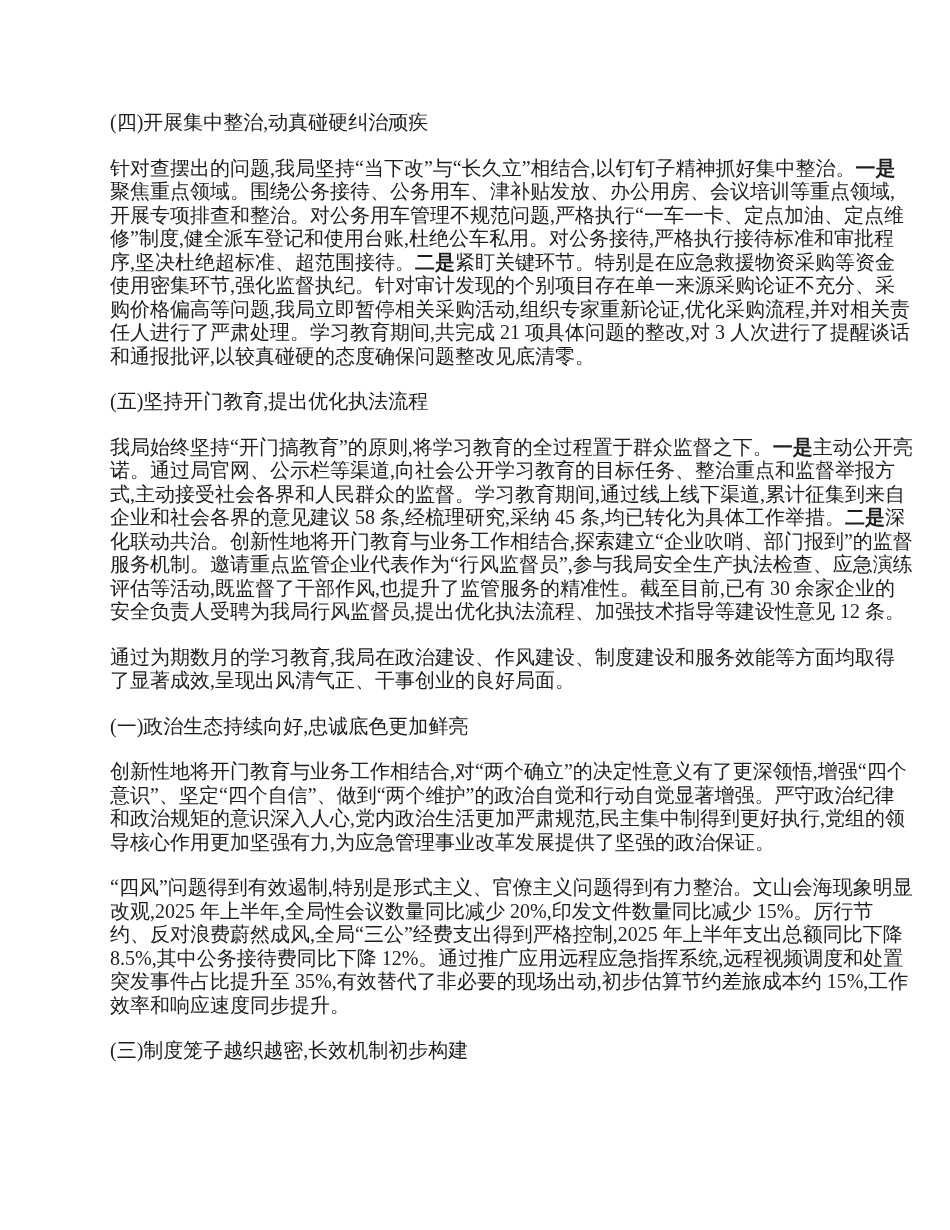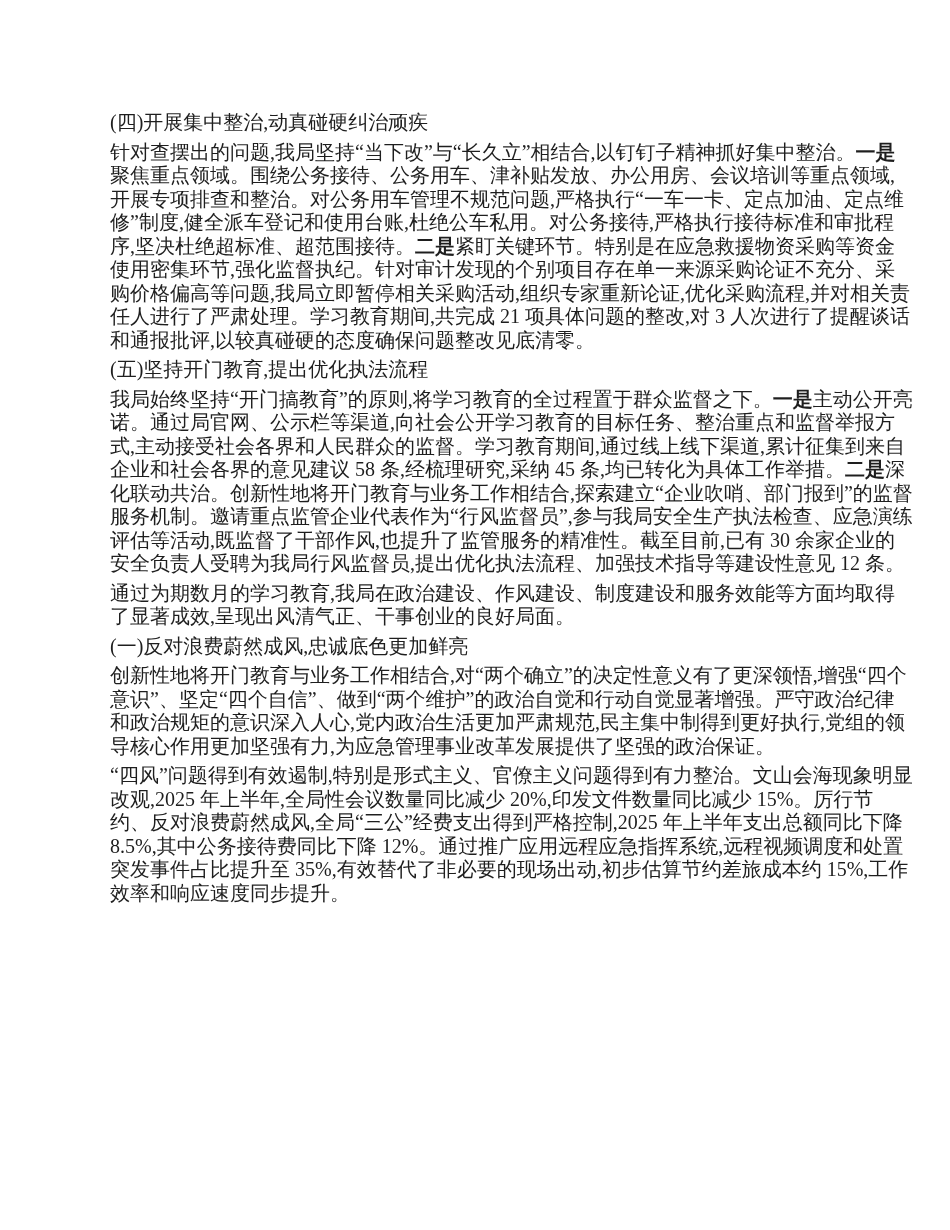--- a/index.html
+++ b/index.html
@@ -17,31 +17,32 @@
   .doc {
     position: absolute;
     left: 110px;
     top: 111px;
     width: 803px;
     font-size: 20px;
     line-height: 23.5px;
     text-align: left;
     word-break: normal;
   }
-  .doc p { margin: 6px 0; }
+  .doc p { margin: 22px 0; }
   .doc p:first-child { margin-top: 0; }
   .doc .bold { font-weight: bold; }
 </style>
 </head>
 <body style="background: rgb(255, 255, 255);">
 
 <div class="page">
   <main class="doc" style="color: rgb(30, 30, 30);">
       <p><span>(四)开展集中整治,动真碰硬纠治顽疾</span></p>
       <p><span>针对查摆出的问题,我局坚持“当下改”与“长久立”相结合,以钉钉子精神抓好集中整治。</span><span class="bold">一是</span><span>聚焦重点领域。围绕公务接待、公务用车、津补贴发放、办公用房、会议培训等重点领域,开展专项排查和整治。对公务用车管理不规范问题,严格执行“一车一卡、定点加油、定点维修”制度,健全派车登记和使用台账,杜绝公车私用。对公务接待,严格执行接待标准和审批程序,坚决杜绝超标准、超范围接待。</span><span class="bold">二是</span><span>紧盯关键环节。特别是在应急救援物资采购等资金使用密集环节,强化监督执纪。针对审计发现的个别项目存在单一来源采购论证不充分、采购价格偏高等问题,我局立即暂停相关采购活动,组织专家重新论证,优化采购流程,并对相关责任人进行了严肃处理。学习教育期间,共完成 21 项具体问题的整改,对 3 人次进行了提醒谈话和通报批评,以较真碰硬的态度确保问题整改见底清零。</span></p>
       <p><span>(五)坚持开门教育,提出优化执法流程</span></p>
       <p><span>我局始终坚持“开门搞教育”的原则,将学习教育的全过程置于群众监督之下。</span><span class="bold">一是</span><span>主动公开亮诺。通过局官网、公示栏等渠道,向社会公开学习教育的目标任务、整治重点和监督举报方式,主动接受社会各界和人民群众的监督。学习教育期间,通过线上线下渠道,累计征集到来自企业和社会各界的意见建议 58 条,经梳理研究,采纳 45 条,均已转化为具体工作举措。</span><span class="bold">二是</span><span>深化联动共治。创新性地将开门教育与业务工作相结合,探索建立“企业吹哨、部门报到”的监督服务机制。邀请重点监管企业代表作为“行风监督员”,参与我局安全生产执法检查、应急演练评估等活动,既监督了干部作风,也提升了监管服务的精准性。截至目前,已有 30 余家企业的安全负责人受聘为我局行风监督员,提出优化执法流程、加强技术指导等建设性意见 12 条。</span></p>
       <p><span>通过为期数月的学习教育,我局在政治建设、作风建设、制度建设和服务效能等方面均取得了显著成效,呈现出风清气正、干事创业的良好局面。</span></p>
-      <p><span>(一)反对浪费蔚然成风,忠诚底色更加鲜亮</span></p>
+      <p><span>(一)政治生态持续向好,忠诚底色更加鲜亮</span></p>
       <p><span>创新性地将开门教育与业务工作相结合,对“两个确立”的决定性意义有了更深领悟,增强“四个意识”、坚定“四个自信”、做到“两个维护”的政治自觉和行动自觉显著增强。严守政治纪律和政治规矩的意识深入人心,党内政治生活更加严肃规范,民主集中制得到更好执行,党组的领导核心作用更加坚强有力,为应急管理事业改革发展提供了坚强的政治保证。</span></p>
       <p><span>“四风”问题得到有效遏制,特别是形式主义、官僚主义问题得到有力整治。文山会海现象明显改观,2025 年上半年,全局性会议数量同比减少 20%,印发文件数量同比减少 15%。厉行节约、反对浪费蔚然成风,全局“三公”经费支出得到严格控制,2025 年上半年支出总额同比下降 8.5%,其中公务接待费同比下降 12%。通过推广应用远程应急指挥系统,远程视频调度和处置突发事件占比提升至 35%,有效替代了非必要的现场出动,初步估算节约差旅成本约 15%,工作效率和响应速度同步提升。</span></p>
+      <p><span>(三)制度笼子越织越密,长效机制初步构建</span></p>
     </main>
 </div>
 
 </body></html>

